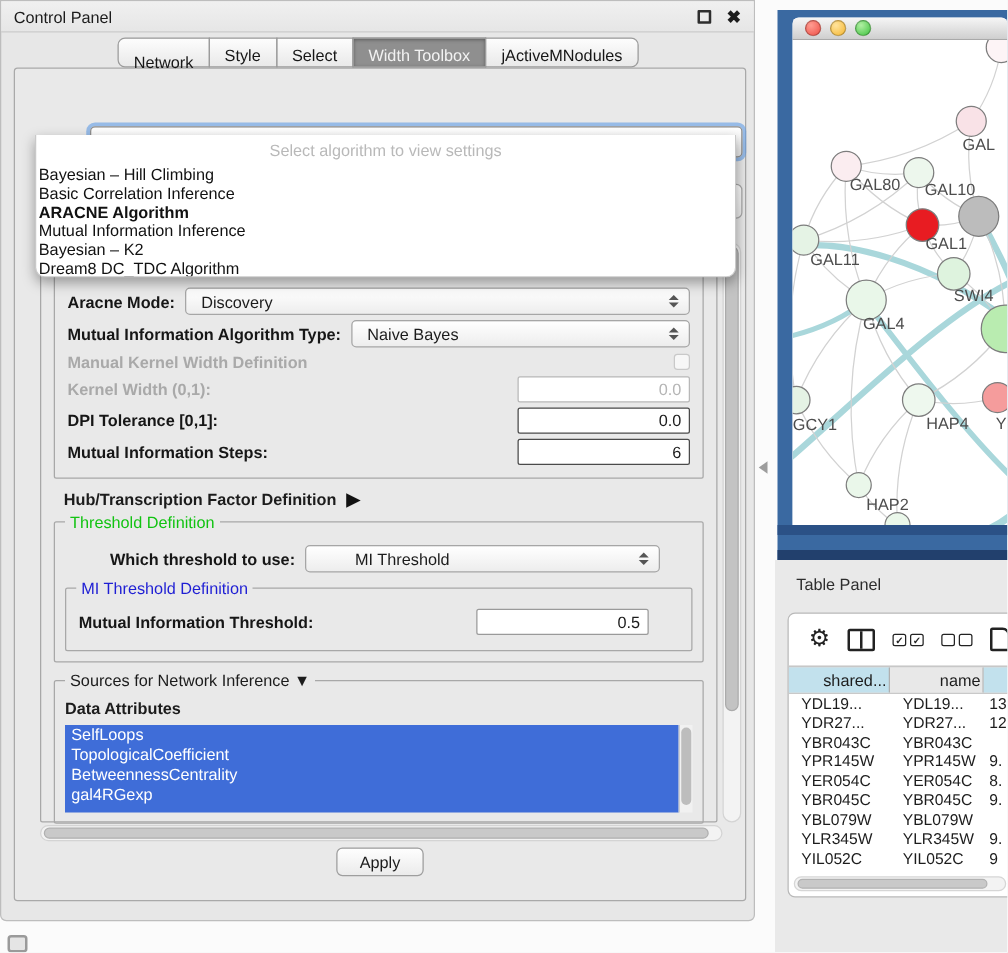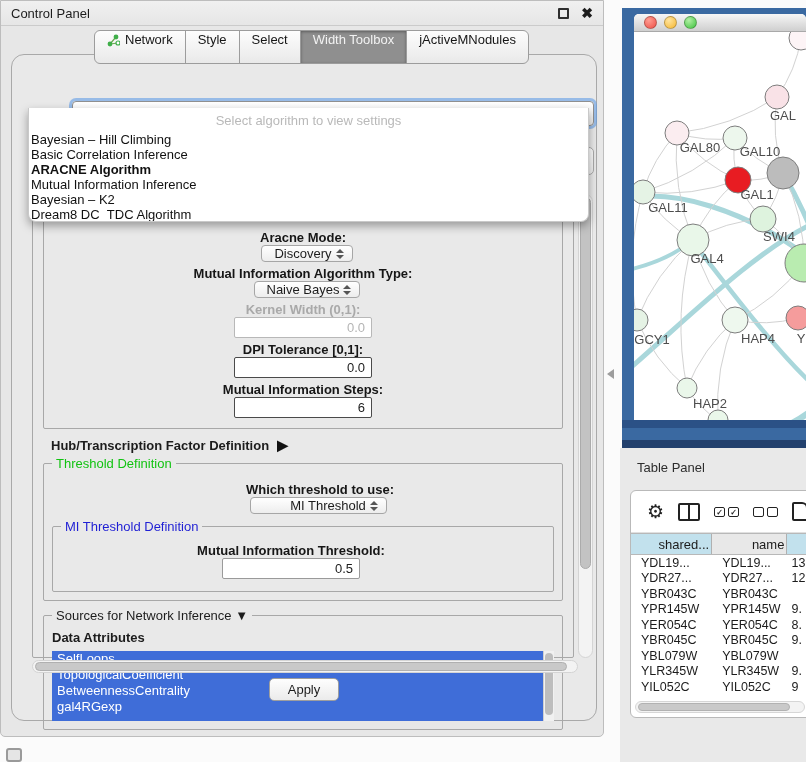--- a/index.html
+++ b/index.html
@@ -12,30 +12,30 @@
     background:#e7e7e7;border:1px solid #bdbdbd;border-radius:0 0 5px 5px;}
   .cp-titlebar{position:absolute;left:0;top:0;width:100%;height:25px;
     background:linear-gradient(#f0f0f0,#e6e6e6);border-bottom:1px solid #cbcbcb;
     display:flex;align-items:center;padding:0 10px;font-size:13px;}
   .cp-title{flex:1;}
   .float-btn{width:11px;height:11px;border:2px solid #2e2e2e;border-radius:1px;margin-right:12px;cursor:pointer;}
   .close-btn{font-size:14px;font-weight:bold;color:#1c1c1c;cursor:pointer;line-height:1;}
 
   
   .tabbar{position:absolute;left:93px;top:29px;display:flex;height:24px;z-index:2;}
-  .tab{display:flex;align-items:flex-end;gap:5px;padding:16px 12px;font-size:13px;
+  .tab{display:flex;align-items:flex-start;gap:5px;padding:6px 12px;font-size:13px;
     background:linear-gradient(#fdfdfd,#e9e9e9);border:1px solid #9c9c9c;margin-left:-1px;
-    color:#161616;white-space:nowrap;cursor:pointer;}
+    color:#161616;white-space:nowrap;cursor:pointer;flex-direction:column;}
   .tab:first-child{border-radius:6px 0 0 6px;margin-left:0;}
   .tab:last-child{border-radius:0 6px 6px 0;}
   .tab.selected{background:#8f8f8f;color:#f2f2f2;box-shadow:inset 0 1px 3px rgba(0,0,0,.35);}
 
   
   .cp-content{position:absolute;left:10px;top:53px;width:586px;height:667px;
-    border:1px solid #a9a9a9;border-radius:13px;background:#e9e9e9;}
+    border:1px solid #a9a9a9;border-radius:3px;background:#e9e9e9;}
 
   
   .combo{height:22px;background:linear-gradient(#ffffff,#ededed);border:1px solid #a6a6a6;
     border-radius:4px;display:flex;align-items:center;font-size:13px;padding-left:12px;cursor:pointer;}
   .combo .cval{flex:1;}
   .stepper{width:16px;display:flex;flex-direction:column;align-items:center;gap:2px;margin-right:4px;}
   .stepper i{display:block;width:0;height:0;border-left:4px solid transparent;border-right:4px solid transparent;}
   .stepper .up{border-bottom:4px solid #555;}
   .stepper .dn{border-top:4px solid #555;}
   .ghost-combo1{position:absolute;left:60px;top:46px;width:522px;height:25px;z-index:4;
@@ -52,21 +52,21 @@
   .popup .ph{height:24px;display:flex;align-items:center;justify-content:center;
     color:#b9b9b9;font-size:13px;}
   .popup .item{font-size:13px;line-height:15px;padding-left:2px;color:#111;cursor:pointer;}
   .popup .item.selected{font-weight:bold;}
 
   
   .group{border:1px solid #a8a8a8;border-radius:2px;position:relative;background:transparent;}
   .gtitle{position:absolute;top:-8px;left:8px;background:#e9e9e9;padding:0 4px;font-size:13px;white-space:nowrap;}
   .settings-group{position:absolute;left:20px;top:139px;width:542px;height:464px;background:#e9e9e9;}
   .blue{color:#1f1fd4;} .green{color:#12c312;}
-  .frow{display:flex;align-items:center;margin:4px 10px;font-size:13px;flex-direction:column;}
+  .frow{display:flex;align-items:center;margin:4px 10px;font-size:13px;}
   .flabel{font-weight:bold;color:#161616;white-space:nowrap;}
   .flabel.dis{color:#a9a9a9;}
   .tfield{height:21px;background:#fff;border:1.5px solid #4a4a4a;border-radius:2px;
     font-size:13px;display:flex;align-items:center;justify-content:flex-end;padding-right:6px;width:138px;}
   .tfield.dis{border:1px solid #b8b8b8;color:#b5b5b5;}
   .checkbox{width:13px;height:13px;border:1px solid #c9c9c9;border-radius:3px;background:#f7f7f7;}
   .spacer{flex:1;}
   .hub-row{display:flex;align-items:center;gap:8px;margin:8px 8px 6px 18px;font-size:13px;font-weight:bold;}
   .tri-right{color:#111;font-size:14px;}
   .attr-list{background:#3f6dd8;height:70px;overflow:hidden;}
@@ -221,20 +221,25 @@
             <span class="flabel">Mutual Information Algorithm Type:</span>
             <div class="combo" style="flex:1;margin-left:8px;">
               <span class="cval">Naive Bayes</span>
               <span class="stepper">
                   <i class="up"></i>
                   <i class="dn"></i>
                 </span>
             </div>
           </div>
 
+          <div class="frow">
+            <span class="flabel dis">Manual Kernel Width Definition</span>
+            <span class="spacer"></span>
+            <span class="checkbox"></span>
+          </div>
 
           <div class="frow">
             <span class="flabel dis">Kernel Width (0,1):</span>
             <span class="spacer"></span>
             <span class="tfield dis">0.0</span>
           </div>
 
           <div class="frow">
             <span class="flabel">DPI Tolerance [0,1]:</span>
             <span class="spacer"></span>
@@ -251,21 +256,21 @@
         <div class="hub-row">
           <span>Hub/Transcription Factor Definition</span>
           <span class="tri-right">▶</span>
         </div>
 
         <div class="group" style="margin:10px 10px 0 10px;padding:14px 0 8px 0;">
           <span class="gtitle green">Threshold Definition</span>
 
           <div class="frow" style="margin-left:44px;">
             <span class="flabel">Which threshold to use:</span>
-            <div class="combo" style="flex:1;margin-left:21px;margin-right:24px;padding-left:39px;">
+            <div class="combo" style="flex:1;margin-left:8px;margin-right:24px;padding-left:39px;">
               <span class="cval">MI Threshold</span>
               <span class="stepper">
                   <i class="up"></i>
                   <i class="dn"></i>
                 </span>
             </div>
           </div>
 
           <div class="group" style="margin:12px 8px 0 8px;padding:12px 24px 8px 0;">
             <span class="gtitle blue">MI Threshold Definition</span>

